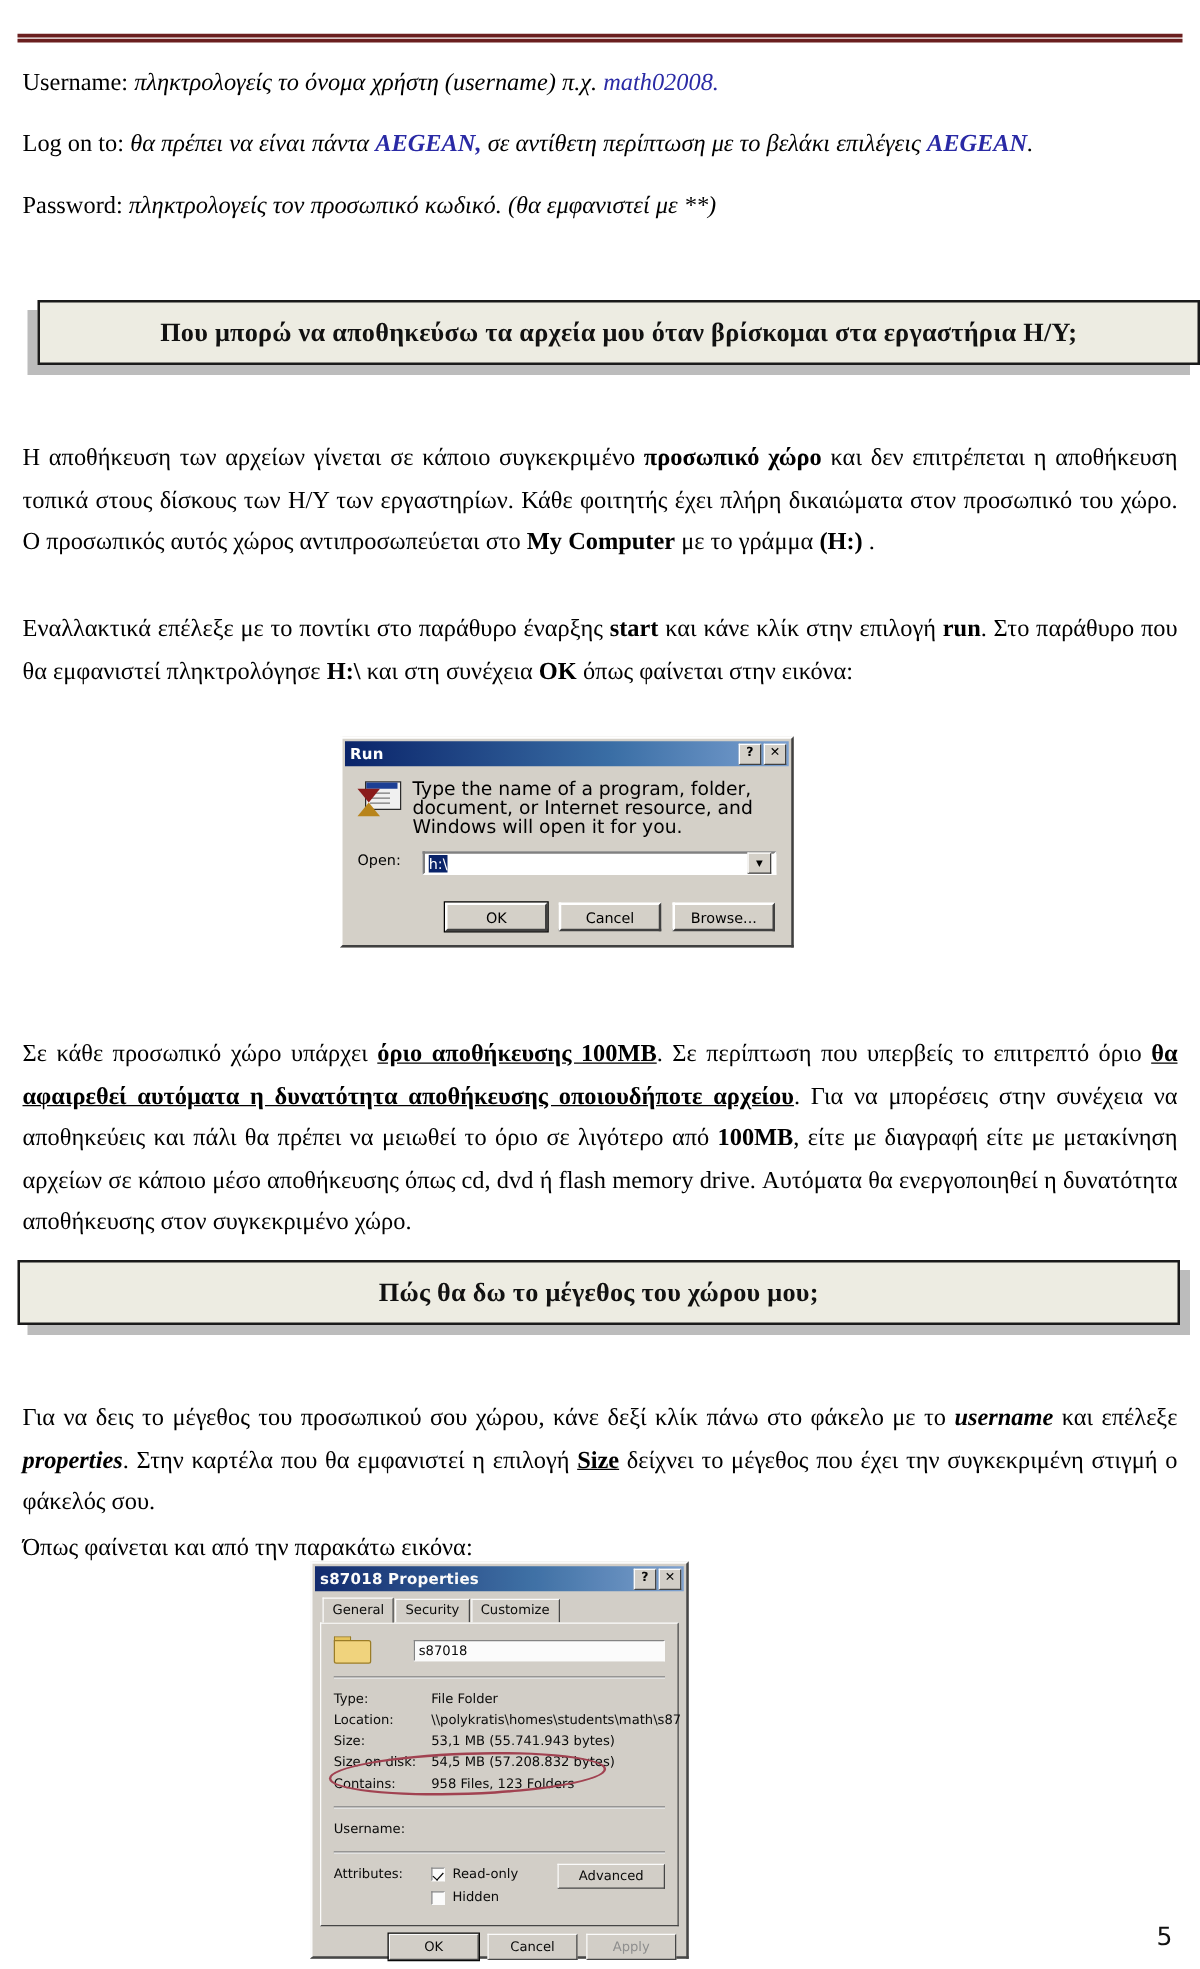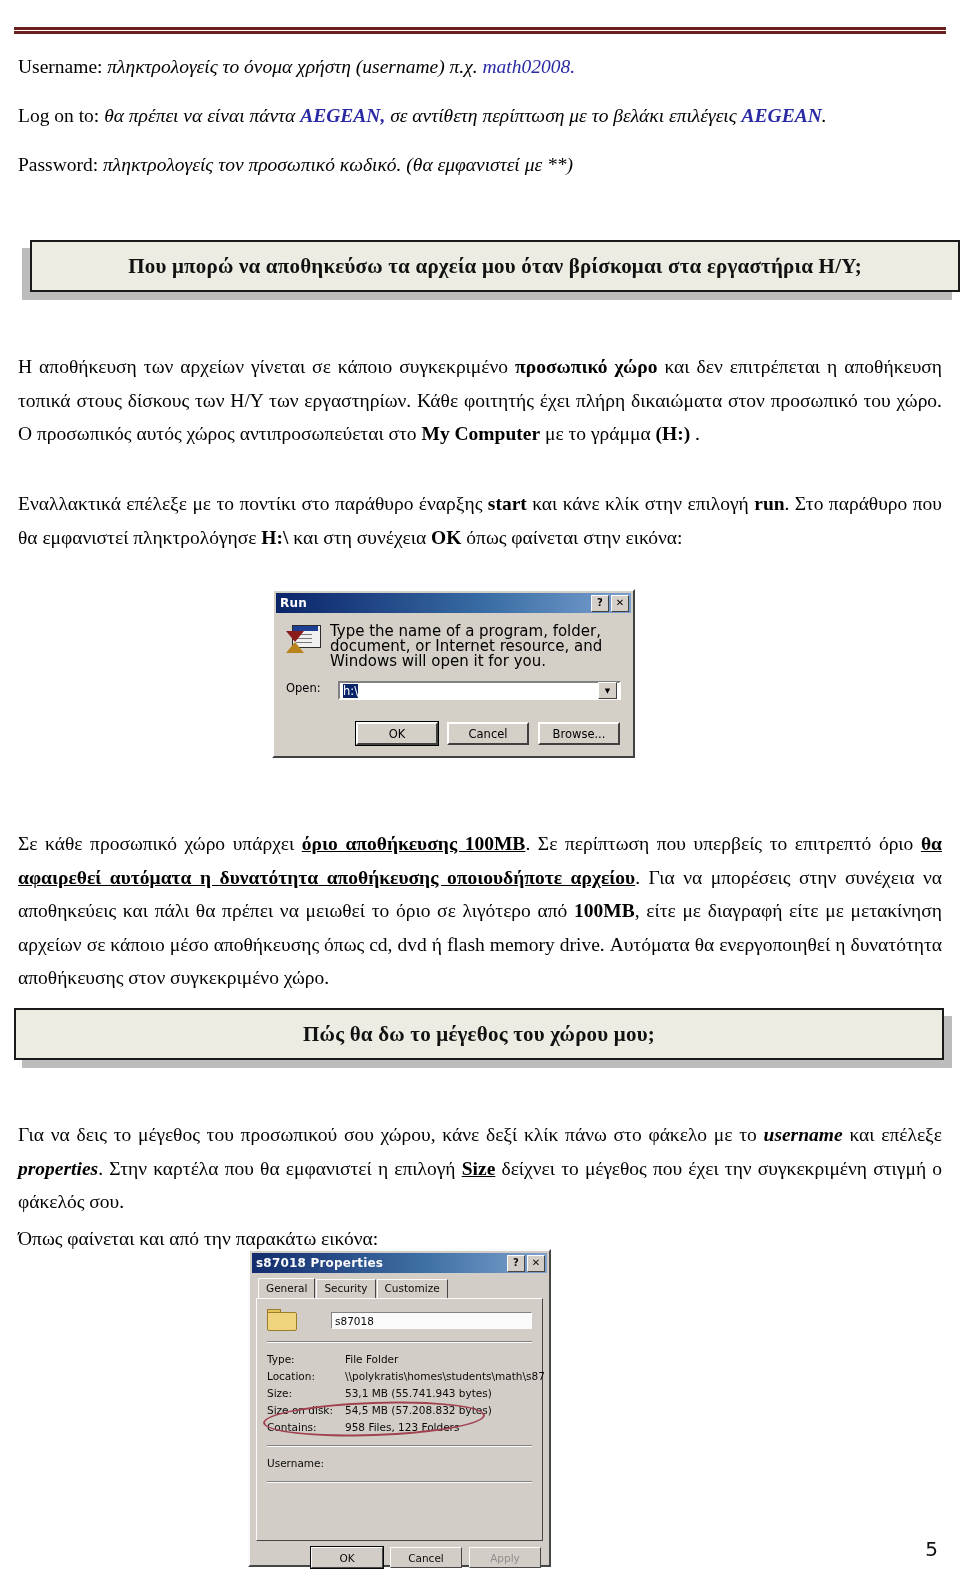--- a/index.html
+++ b/index.html
@@ -578,20 +578,34 @@
     </div>
 
     <div class="sep"></div>
 
     <div class="prop-row">
       <div class="prop-key">Username:</div>
     </div>
 
     <div class="sep"></div>
 
+    <div class="attrs-row">
+      <div class="prop-key" style="font-size:10.5px;line-height:17px;">Attributes:</div>
+      <div class="attrs-left">
+        <div class="chk-line">
+          <div class="chkbox checked"></div>
+          <span>Read-only</span>
+        </div>
+        <div class="chk-line">
+          <div class="chkbox"></div>
+          <span>Hidden</span>
+        </div>
+      </div>
+      <div class="adv-btn">Advanced</div>
+    </div>
 
     <div class="size-ellipse"></div>
   </div>
 
   <div class="props-buttons">
     <div class="p-btn default">OK</div>
     <div class="p-btn">Cancel</div>
     <div class="p-btn disabled">Apply</div>
   </div>
 </div>

